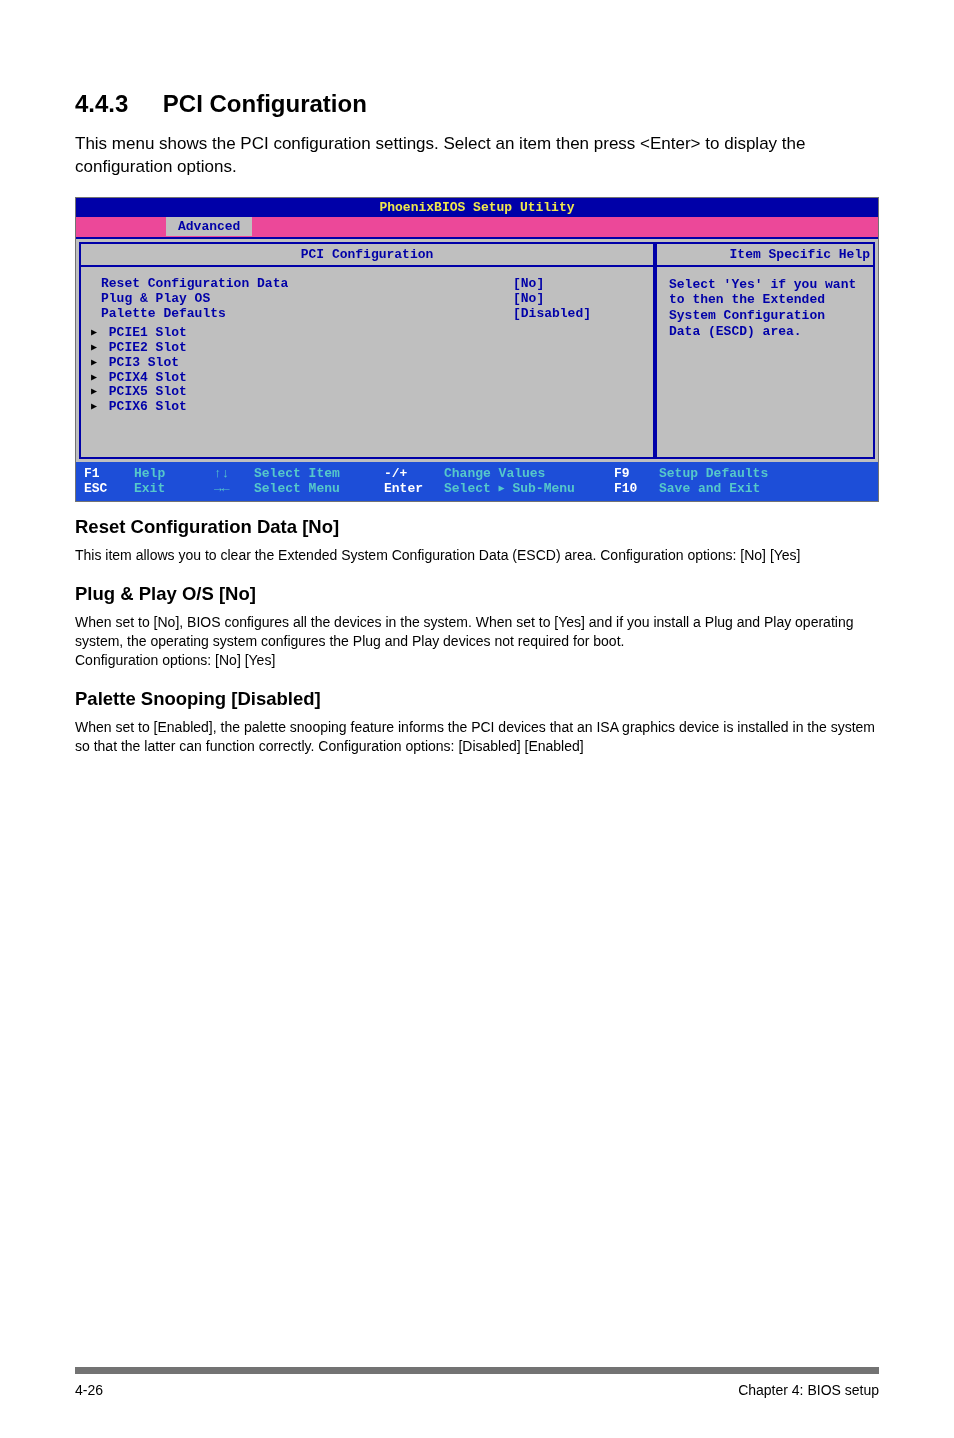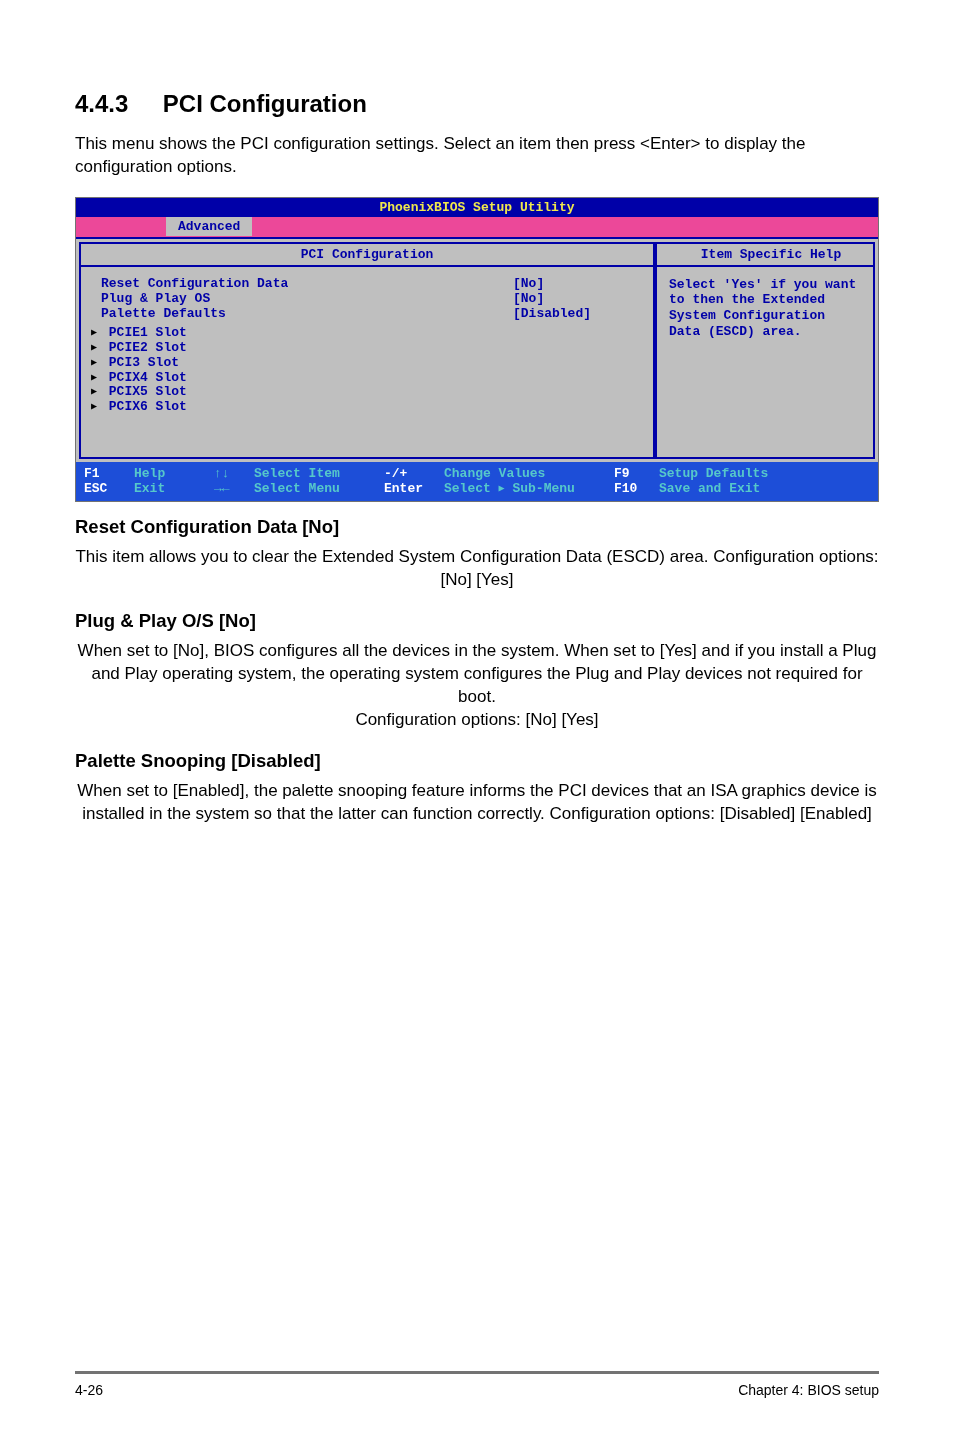--- a/index.html
+++ b/index.html
@@ -87,21 +87,21 @@
       margin: 3px 3px 3px 0;
     }
     .bios-subtitle {
       text-align: center;
       color: #0000a8;
       border-bottom: 2px solid #0000a8;
       padding: 3px;
       font-weight: bold;
     }
     .bios-right .bios-subtitle {
-      text-align: center;
+      text-align: right;
       padding-left: 15px;
     }
     .bios-body {
       display: flex;
       padding: 10px 0 30px 5px;
       min-height: 190px;
     }
     .bios-labels {
       flex: 1;
       color: #0000a8;
@@ -150,31 +150,30 @@
     .footer-arrow {
       color: #56c8ca;
     }
     .subsection-title {
       font-size: 18.5px;
       font-weight: bold;
       margin-top: 14px;
       margin-bottom: 8px;
     }
     .subsection-body {
-      font-size: 17px;
+      font-size: 14px;
       line-height: 1.35;
       margin-bottom: 18px;
-      text-align: center;
     }
     .page-footer {
       position: absolute;
       bottom: 40px;
       left: 75px;
       right: 75px;
-      border-top: 3px solid #737373;
+      border-top: 7px solid #737373;
       padding-top: 8px;
       display: flex;
       justify-content: space-between;
       font-size: 14px;
       color: #000;
     }
     .tri {
       display: inline-block;
       font-size: 10px;
       transform: translateY(-1px);

